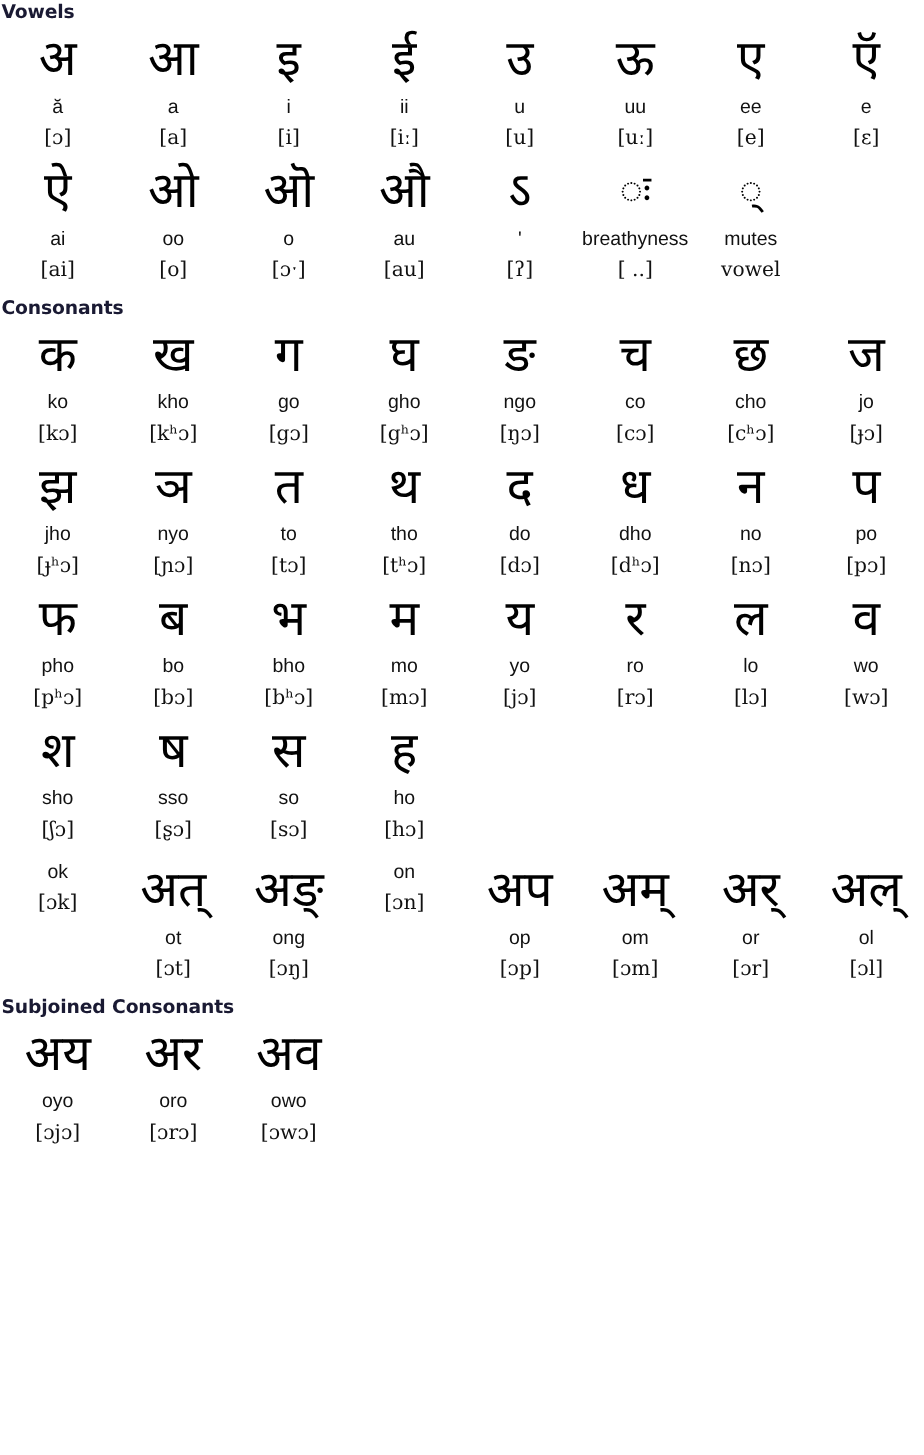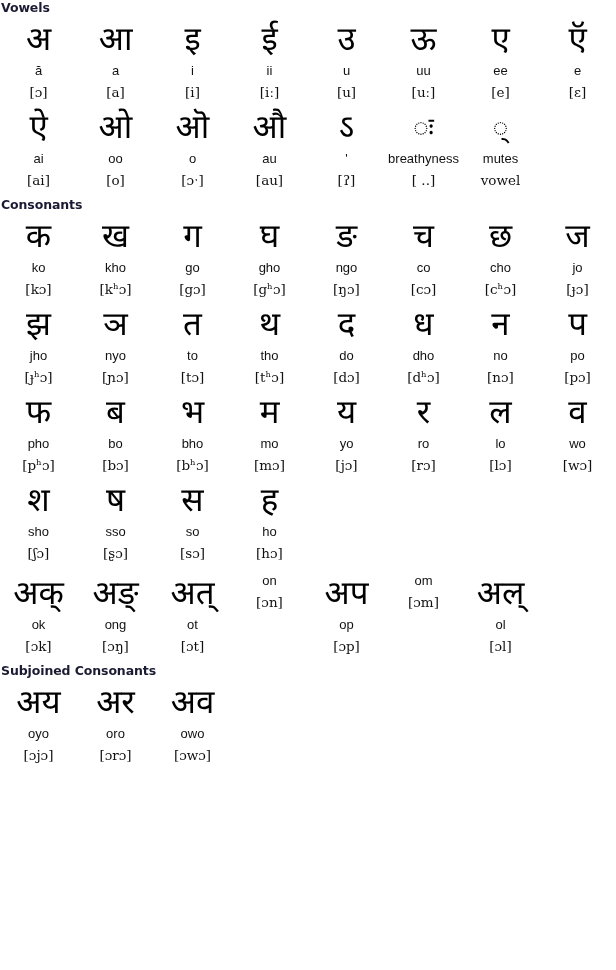--- a/index.html
+++ b/index.html
@@ -335,46 +335,51 @@
         <div class="translit"></div>
         <div class="ipa"></div>
       </div>
     </div>
   </div>
 
   <div class="sec-final">
 
     <div class="row">
       <div class="cell">
-        <div class="glyph">अक्</div>
         <div class="translit">ok</div>
         <div class="ipa">[ɔk]</div>
+      </div>
+      <div class="cell">
+        <div class="glyph">अत्</div>
+        <div class="translit">ot</div>
+        <div class="ipa">[ɔt]</div>
       </div>
       <div class="cell">
         <div class="glyph">अङ्</div>
         <div class="translit">ong</div>
         <div class="ipa">[ɔŋ]</div>
       </div>
       <div class="cell">
-        <div class="glyph">अत्</div>
-        <div class="translit">ot</div>
-        <div class="ipa">[ɔt]</div>
-      </div>
-      <div class="cell">
         <div class="translit">on</div>
         <div class="ipa">[ɔn]</div>
       </div>
       <div class="cell">
         <div class="glyph">अप</div>
         <div class="translit">op</div>
         <div class="ipa">[ɔp]</div>
       </div>
       <div class="cell">
+        <div class="glyph">अम्</div>
         <div class="translit">om</div>
         <div class="ipa">[ɔm]</div>
+      </div>
+      <div class="cell">
+        <div class="glyph">अर्</div>
+        <div class="translit">or</div>
+        <div class="ipa">[ɔr]</div>
       </div>
       <div class="cell">
         <div class="glyph">अल्</div>
         <div class="translit">ol</div>
         <div class="ipa">[ɔl]</div>
       </div>
     </div>
   </div>
 
   <div class="sec-subjoined">

